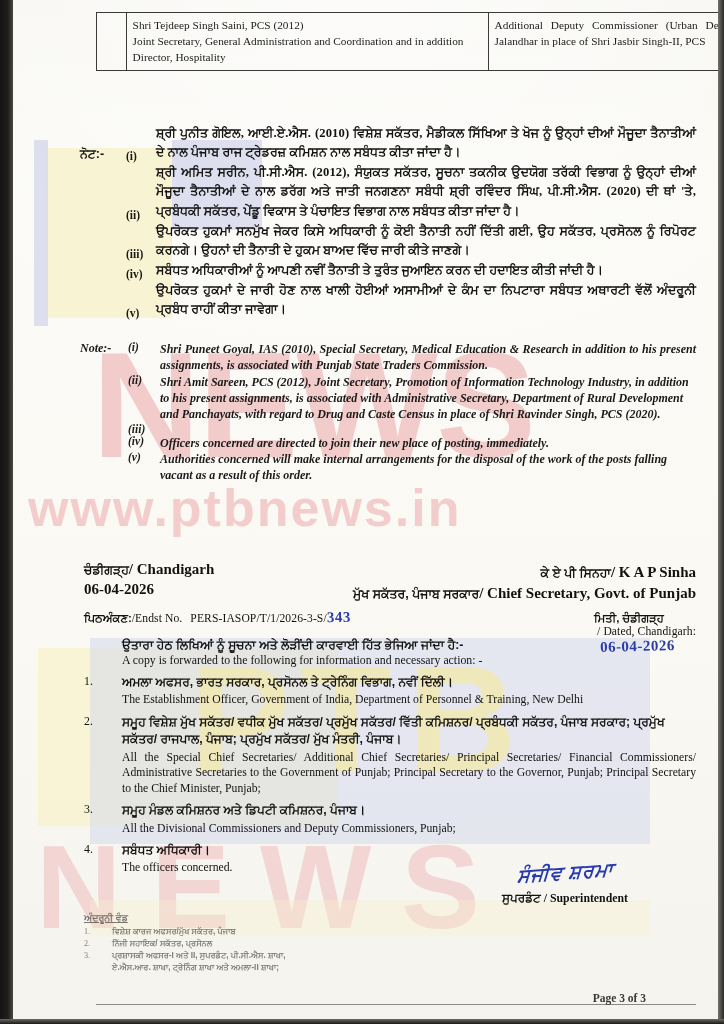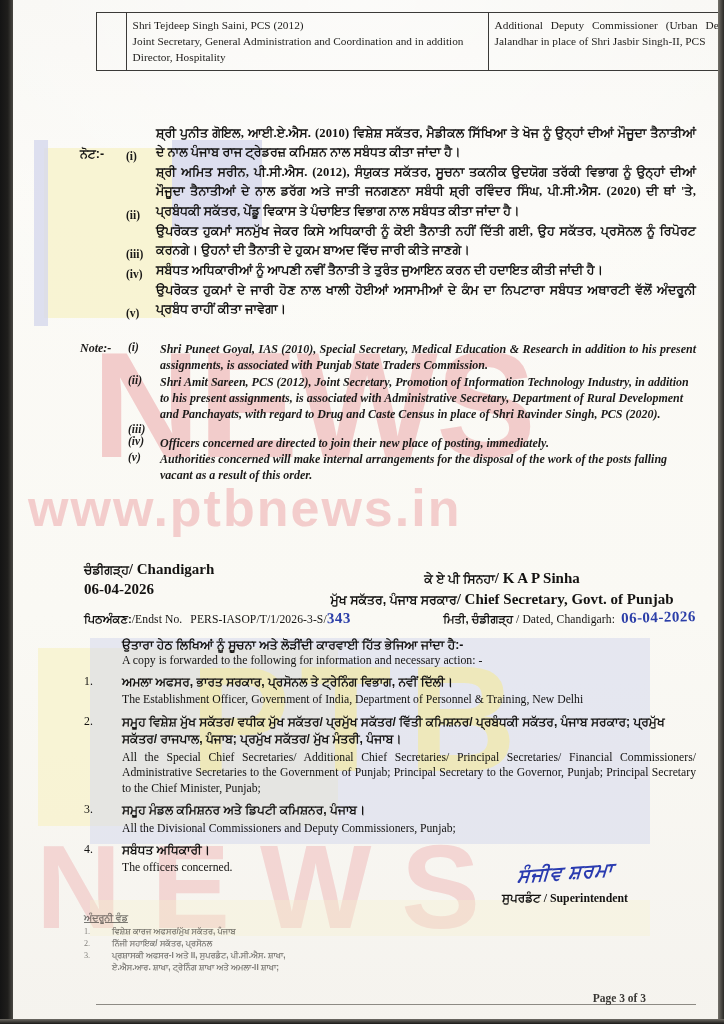--- a/index.html
+++ b/index.html
@@ -138,37 +138,37 @@
     font-style: italic; font-weight: bold;
     font-size: 12px; line-height: 1.36;
     color: #1b1a19;
     text-align: justify;
   }
   .en-txt.nojust { text-align: left; }
 
   
   .sig { position: absolute; left: 84px; top: 560px; width: 612px; z-index: 12; }
   .sig-left { position: absolute; left: 0; top: 0; }
-  .sig-right { position: absolute; left: 224px; top: 9px; width: 388px; text-align: center; }
+  .sig-right { position: absolute; left: 224px; top: 3px; width: 388px; text-align: right; }
   .pa { font-family: "Liberation Sans", sans-serif; font-weight: bold; font-size: 12.5px; color: #131211; }
   .en { font-family: "Liberation Serif", serif; font-weight: bold; font-size: 15px; color: #131211; }
   .line-2 { margin-top: 3px; }
 
   
   .endst { position: absolute; left: 84px; top: 609px; width: 612px; z-index: 12;
            display: flex; align-items: baseline; }
   .endst .lbl-pa { font-family: "Liberation Sans", sans-serif; font-weight: bold; font-size: 11.5px; color: #131211; }
   .endst .lbl-en { font-family: "Liberation Serif", serif; font-size: 11.6px; color: #131211; letter-spacing: .1px; }
   .hw {
     font-family: "Liberation Serif", serif;
     color: #2b3ea8; font-size: 15px; font-weight: bold;
     letter-spacing: .5px;
     transform: rotate(-1.5deg); display: inline-block;
   }
-  .endst-date { margin-left: auto; display: flex; align-items: flex-end; }
+  .endst-date { margin-left: auto; display: flex; align-items: flex-start; flex-direction: column; }
 
   
   .fw { position: absolute; left: 84px; top: 638px; width: 612px; z-index: 12; }
   .fw-intro-pa { font-family: "Liberation Sans", sans-serif; font-weight: bold; font-size: 12.3px; color: #131211; padding-left: 38px; }
   .fw-intro-en { font-family: "Liberation Serif", serif; font-size: 11.8px; color: #131211; padding-left: 38px; margin-top: 1px; }
 
   .fw-item { display: flex; margin-top: 6px; }
   .fw-n { width: 38px; flex: none; font-family: "Liberation Serif", serif; font-size: 11.8px; color: #131211; }
   .fw-body { flex: 1; }
   .fw-pa { font-family: "Liberation Sans", sans-serif; font-weight: bold; font-size: 12.2px; line-height: 1.42; color: #131211; }

